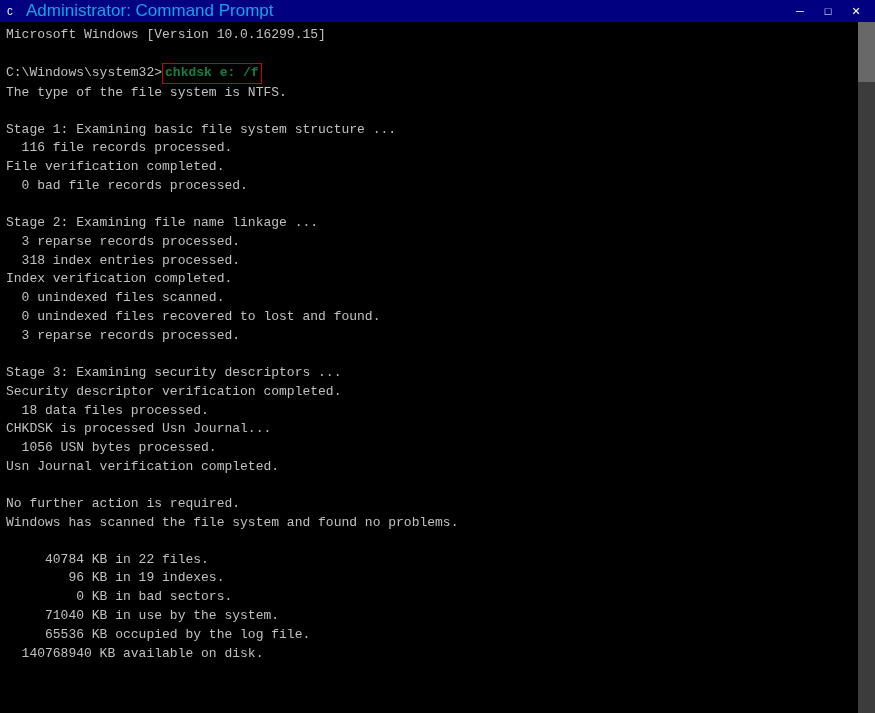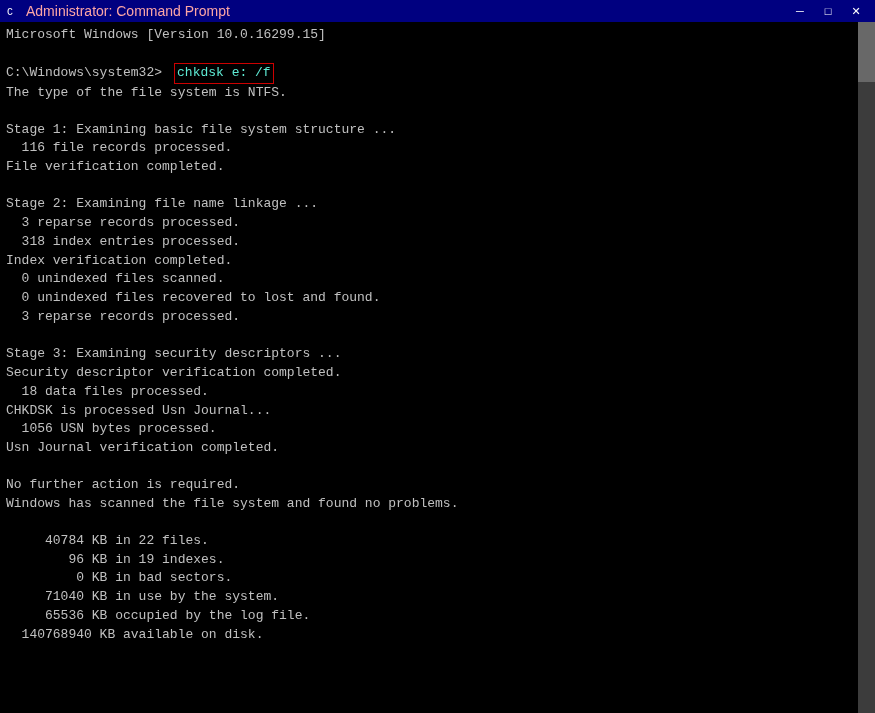--- a/index.html
+++ b/index.html
@@ -36,23 +36,23 @@
 
     .title-bar-icon {
       width: 14px;
       height: 14px;
       display: flex;
       align-items: center;
       justify-content: center;
     }
 
     .title-bar-title {
-      color: #fca5a5;
+      color: #0ea5e9;
       font-family: 'Segoe UI', Arial, sans-serif;
-      font-size: 14px;
+      font-size: 17px;
     }
 
     .title-bar-controls {
       display: flex;
       gap: 2px;
     }
 
     .title-bar-btn {
       width: 26px;
       height: 16px;
@@ -101,32 +101,32 @@
     }
 
     .line.empty {
       height: 18px;
     }
 
     .prompt-line {
       display: flex;
       align-items: center;
       line-height: 1.45;
-      gap: 12px;
     }
 
     .prompt-text {
       color: #c0c0c0;
     }
 
     .command-highlight {
       background: transparent;
       border: 1.5px solid #cc0000;
-      color: #5eead4;
+      color: #15803d;
       padding: 0 2px;
+      font-weight: bold;
     }
   </style>
 </head>
 <body>
 
 <div class="title-bar">
   <div class="title-bar-left">
     <div class="title-bar-icon">
       <svg width="14" height="14" viewBox="0 0 14 14">
         <rect width="14" height="14" fill="#000080"></rect>
@@ -154,20 +154,21 @@
       <span class="command-highlight">chkdsk e: /f</span>
   </div>
 
   <div class="line">The type of the file system is NTFS.</div>
 
   <div class="line empty"></div>
 
   <div class="line">Stage 1: Examining basic file system structure ...</div>
   <div class="line">  116 file records processed.</div>
   <div class="line">File verification completed.</div>
+  <div class="line">  0 bad file records processed.</div>
 
   <div class="line empty"></div>
 
   <div class="line">Stage 2: Examining file name linkage ...</div>
   <div class="line">  3 reparse records processed.</div>
   <div class="line">  318 index entries processed.</div>
   <div class="line">Index verification completed.</div>
   <div class="line">  0 unindexed files scanned.</div>
   <div class="line">  0 unindexed files recovered to lost and found.</div>
   <div class="line">  3 reparse records processed.</div>

